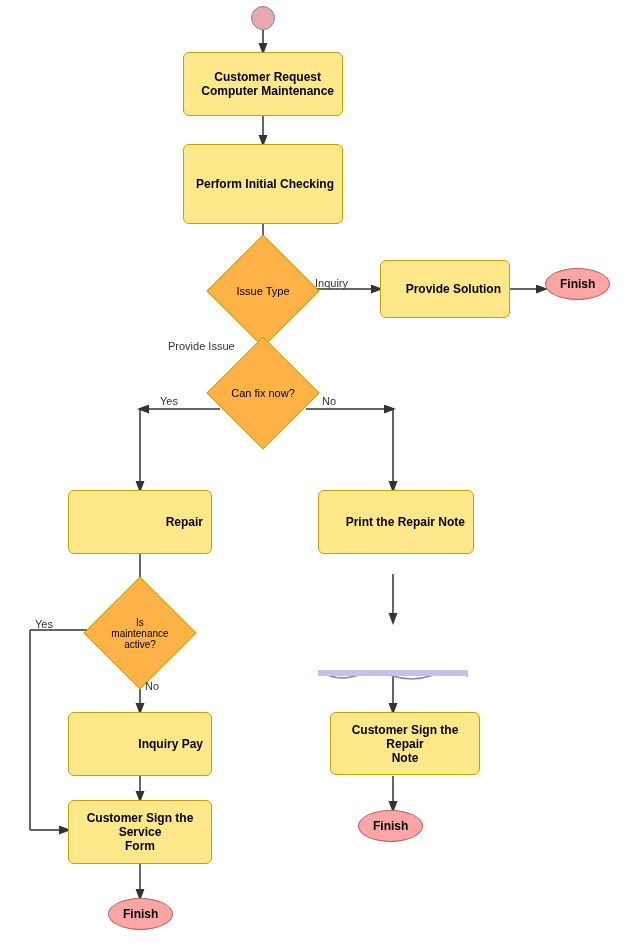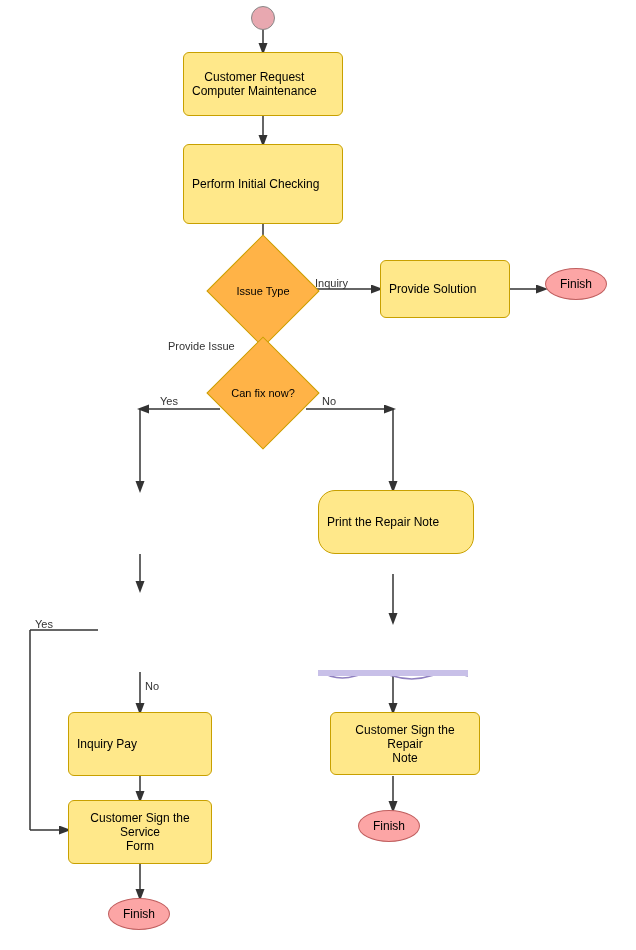--- a/index.html
+++ b/index.html
@@ -14,22 +14,23 @@
     }
     .flowchart {
       position: relative;
       width: 636px;
       height: 950px;
     }
     .node {
       position: absolute;
       display: flex;
       align-items: center;
-      justify-content: flex-start;
+      justify-content: flex-end;
       text-align: center;
+      font-weight: bold;
     }
     .rect-node {
       border-radius: 6px;
       border: 1.5px solid #c8a000;
       background: #ffe88a;
       padding: 8px;
       font-size: 12px;
     }
     .diamond-node {
       width: 80px;
@@ -159,25 +160,36 @@
     <div class="diamond-node" style="left:3px; top:3px;"></div>
     <div class="diamond-label" style="left:0; top:0; width:86px; height:86px;">
       <span>Can fix now?</span>
     </div>
   </div>
 
   <div class="arrow-label" style="left:160px; top:395px;">Yes</div>
 
   <div class="arrow-label" style="left:322px; top:395px;">No</div>
 
-
-  <div class="node rect-node" style="left:315px; top:490px; width:156px; height:64px; left:318px;border-radius:17px;">
+  <div class="node rect-node" style="left:68px; top:490px; width:144px; height:64px;">
+    <span>Repair</span>
+  </div>
+
+  <div class="node rect-node" style="left:315px; top:490px; width:156px; height:64px; left:318px;">
     <span>Print the Repair Note</span>
   </div>
 
+  <div style="position:absolute; left:97px; top:590px; width:86px; height:86px;">
+    <div class="diamond-node" style="left:3px; top:3px;"></div>
+    <div class="diamond-label" style="left:0; top:0; width:86px; height:86px; font-size:10px;">
+      <span style="white-space:pre-line;">Is
+maintenance
+active?</span>
+    </div>
+  </div>
 
   <div class="arrow-label" style="left:35px; top:618px;">Yes</div>
 
   <div class="arrow-label" style="left:145px; top:680px;">No</div>
 
 
   <svg style="position:absolute; left:318px; top:670px; width:150px; height:12px;">
     <path d="M0,0 Q18,12 37,6 Q56,0 75,6 Q94,12 112,6 Q131,0 150,6" fill="none" stroke="#9080c0" stroke-width="1.5"></path>
     <rect x="0" y="0" width="150" height="6" fill="#c8c0e8"></rect>
   </svg>

